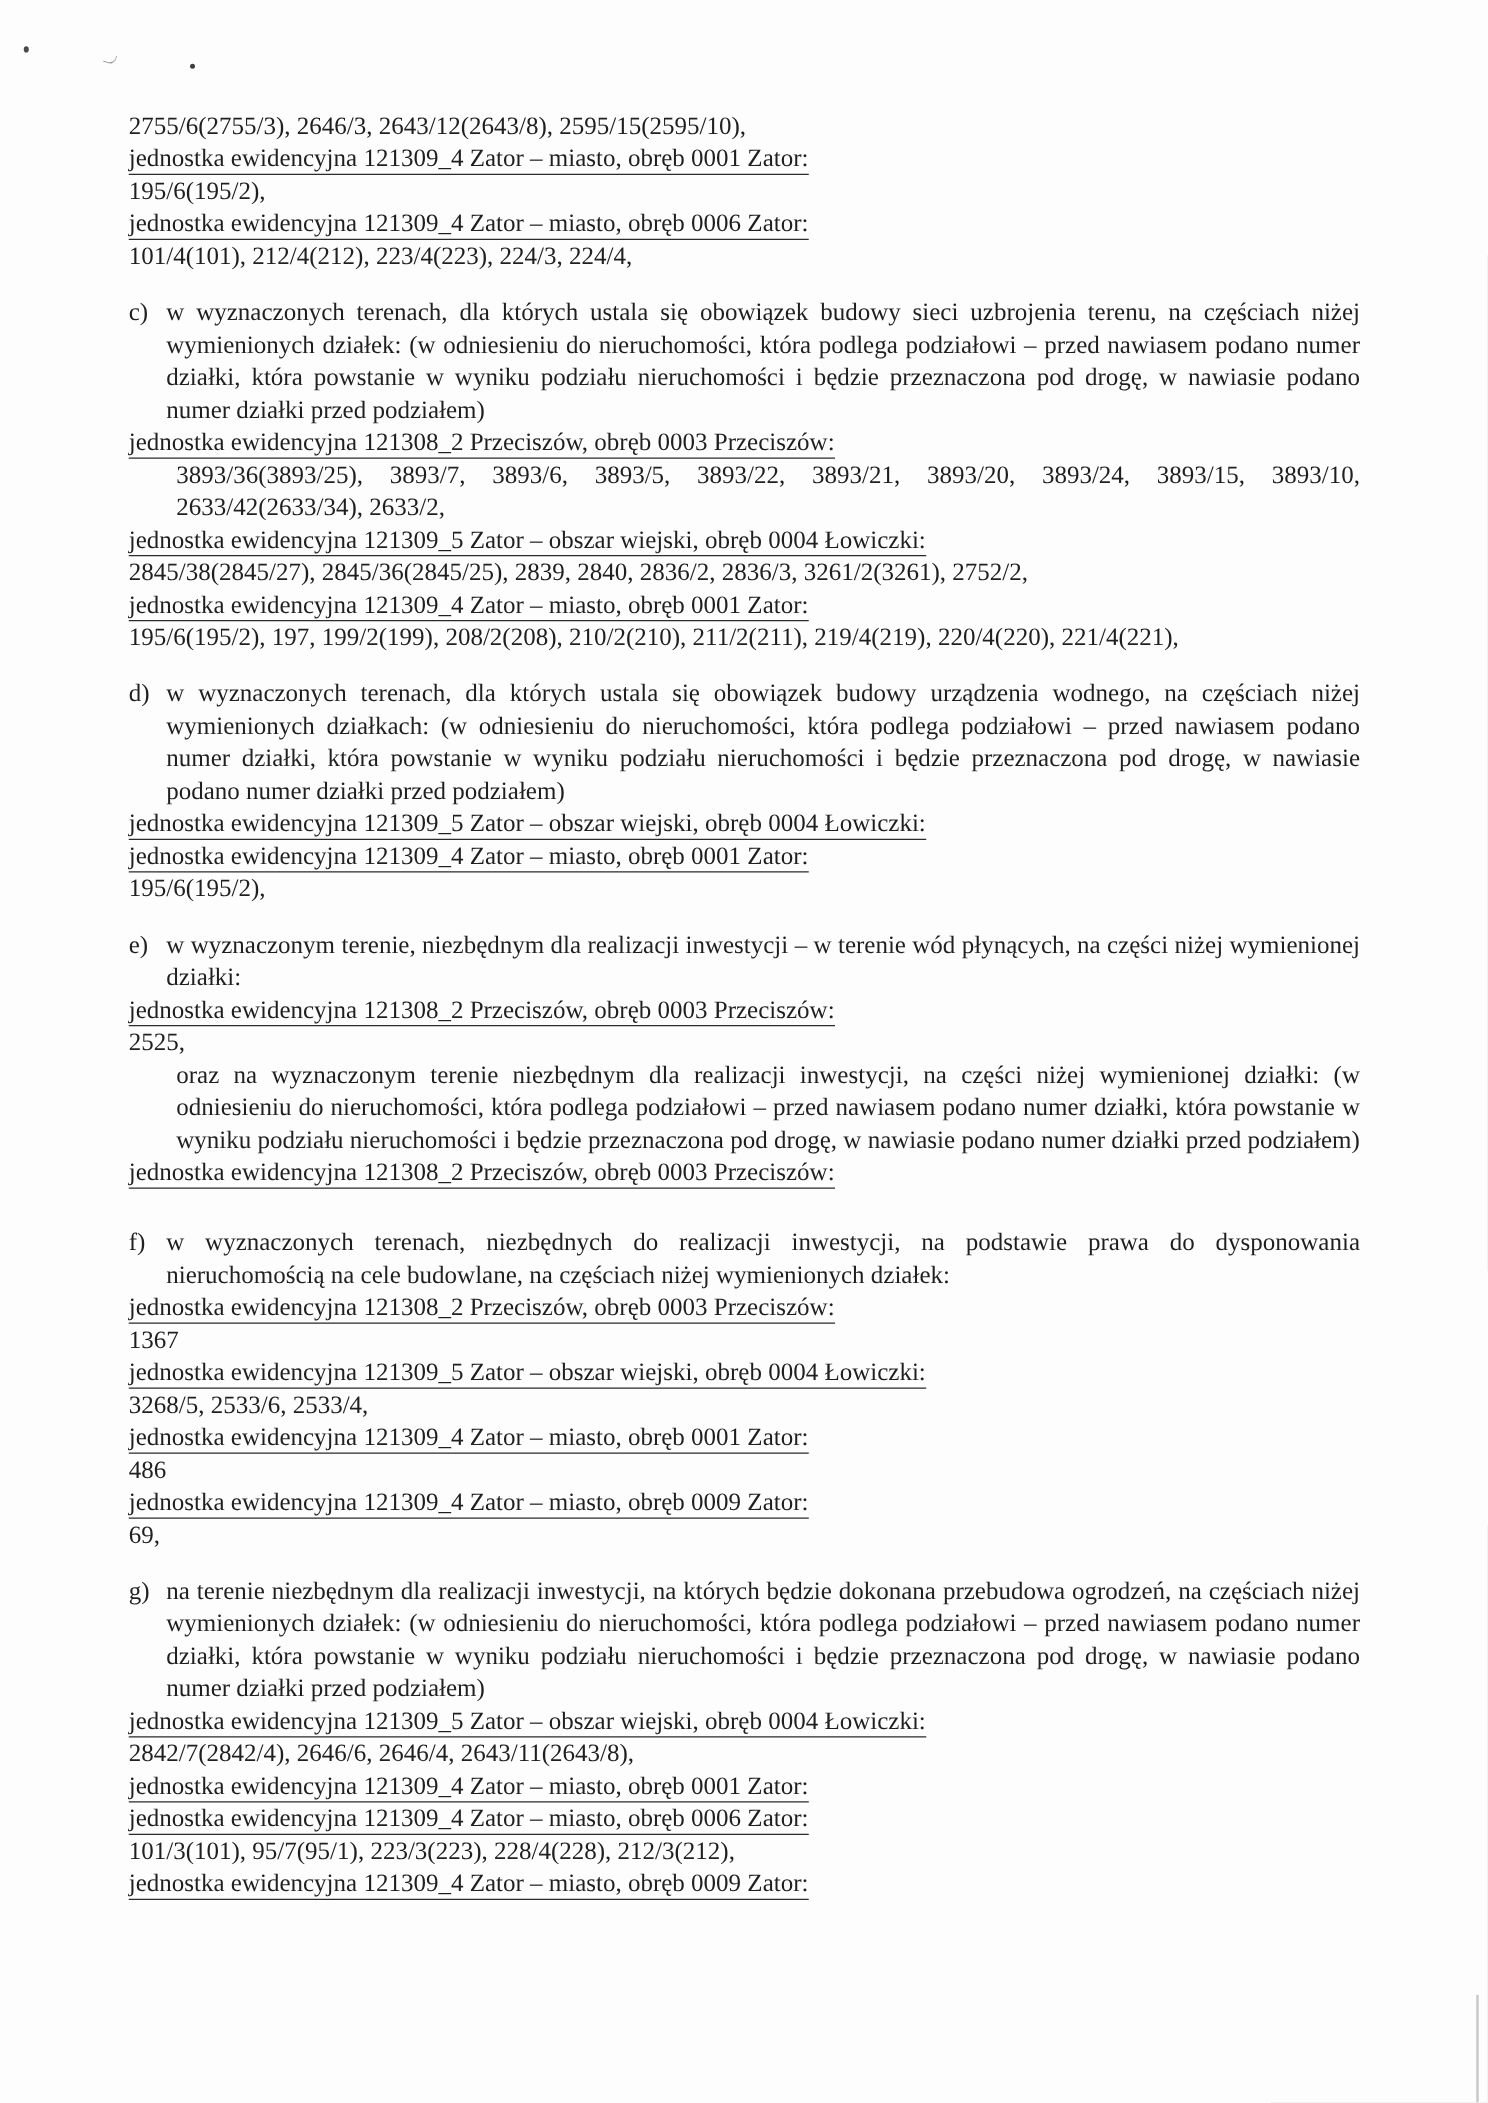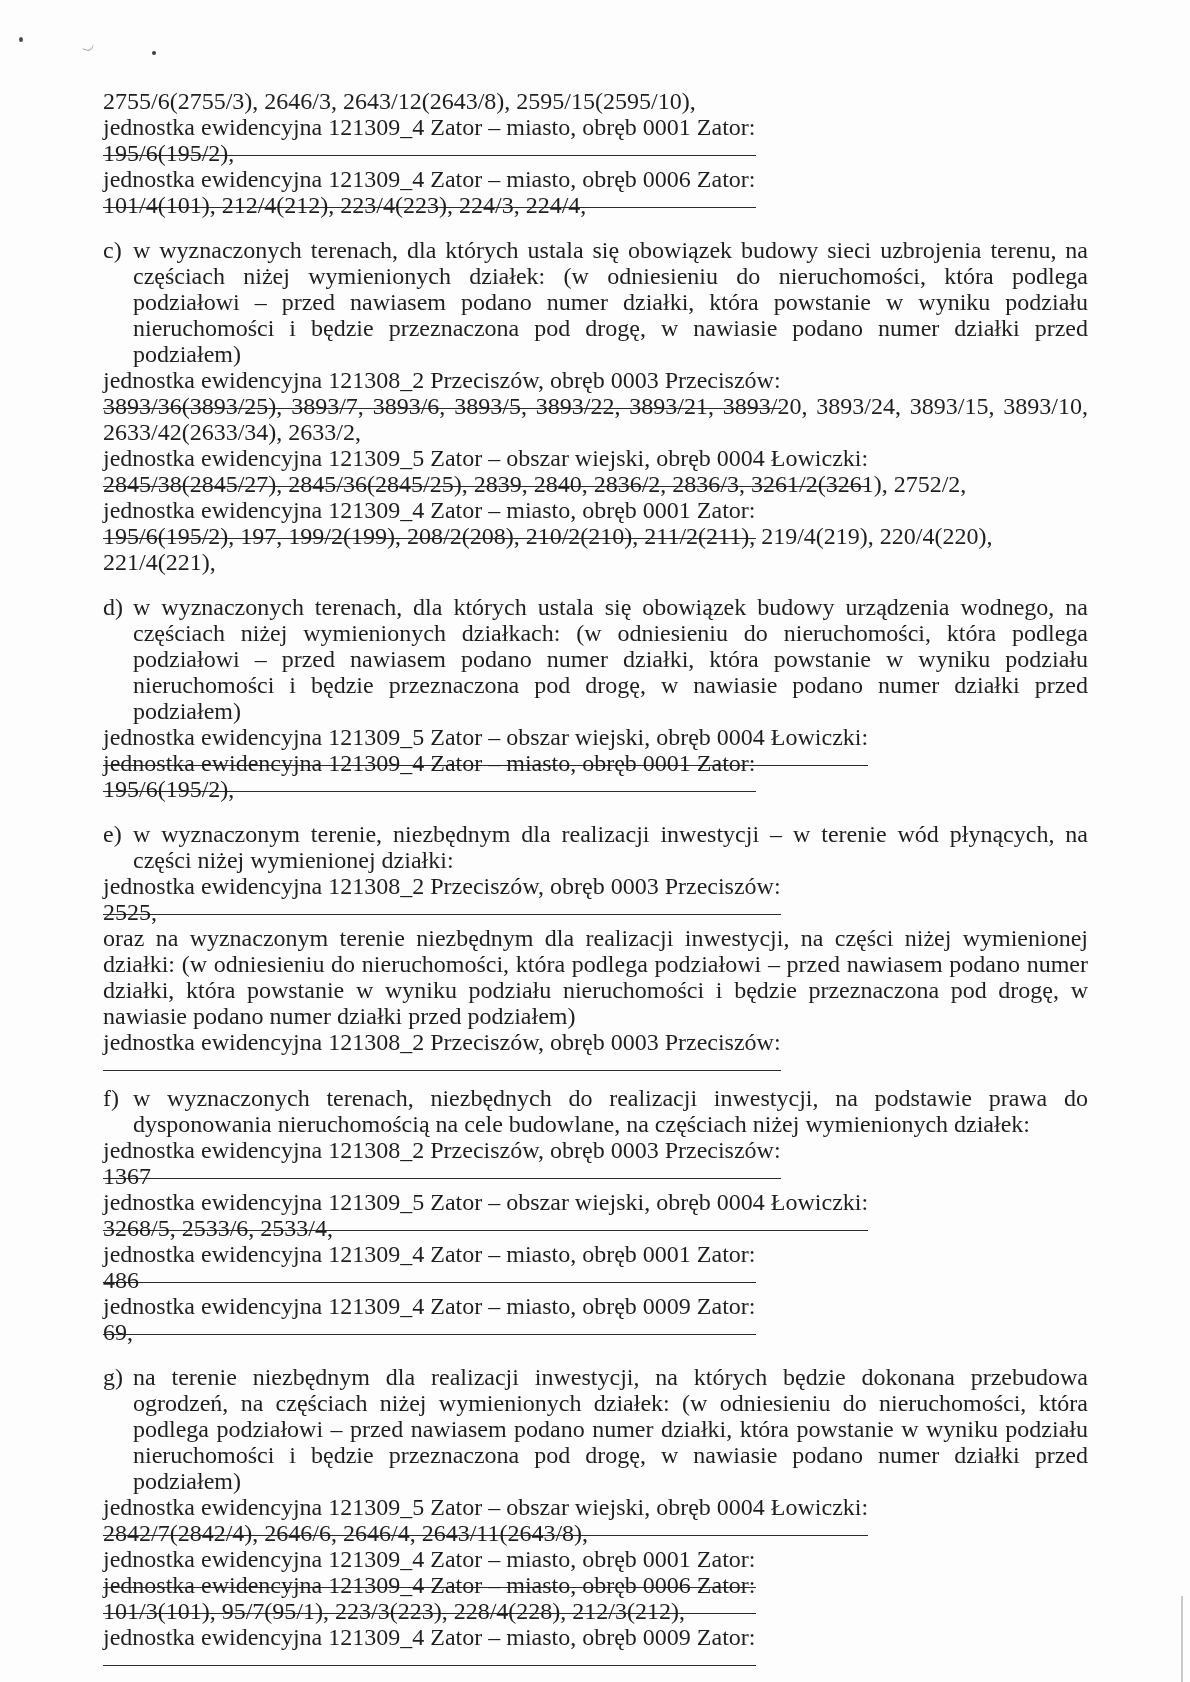--- a/index.html
+++ b/index.html
@@ -3,35 +3,35 @@
 <meta charset="utf-8">
 <style>
   html,body { margin:0; padding:0; background:#e9e9e9; }
   .page {
     position:relative;
     width:1190px; height:1682px;
     margin:0 auto;
     background:#fdfdfd;
     color:#1f1f1f;
     font-family:"Liberation Serif", serif;
-    font-size:24px;
+    font-size:20px;
     line-height:26px;
     overflow:hidden;
   }
   .content {
     position:absolute;
     left:103px; top:88px;
     width:985px;
   }
   .line { min-height:26px; }
   .numbers { text-align:left; }
-  .just { text-align:justify; }
+  .just { text-align:justify;margin-left:38px; }
   .heading .u {
     border-bottom:1.6px solid #2a2a2a;
-    padding-bottom:15px;
+    padding-bottom:1px;
   }
   .para { display:flex; }
   .para .letter { flex:0 0 30px; }
   .para .ptext { flex:1 1 auto; text-align:justify; }
   .gap { width:100%; }
   
   .speck { position:absolute; border-radius:50%; background:#555; }
   .speck1 { left:19px; top:37px; width:4px; height:5px; background:#4a4a4a; }
   .speck2 { left:83px; top:43px; width:9px; height:7px; background:transparent;
             border-bottom:1.5px solid #9a9a9a; border-right:1px solid #b5b5b5;

